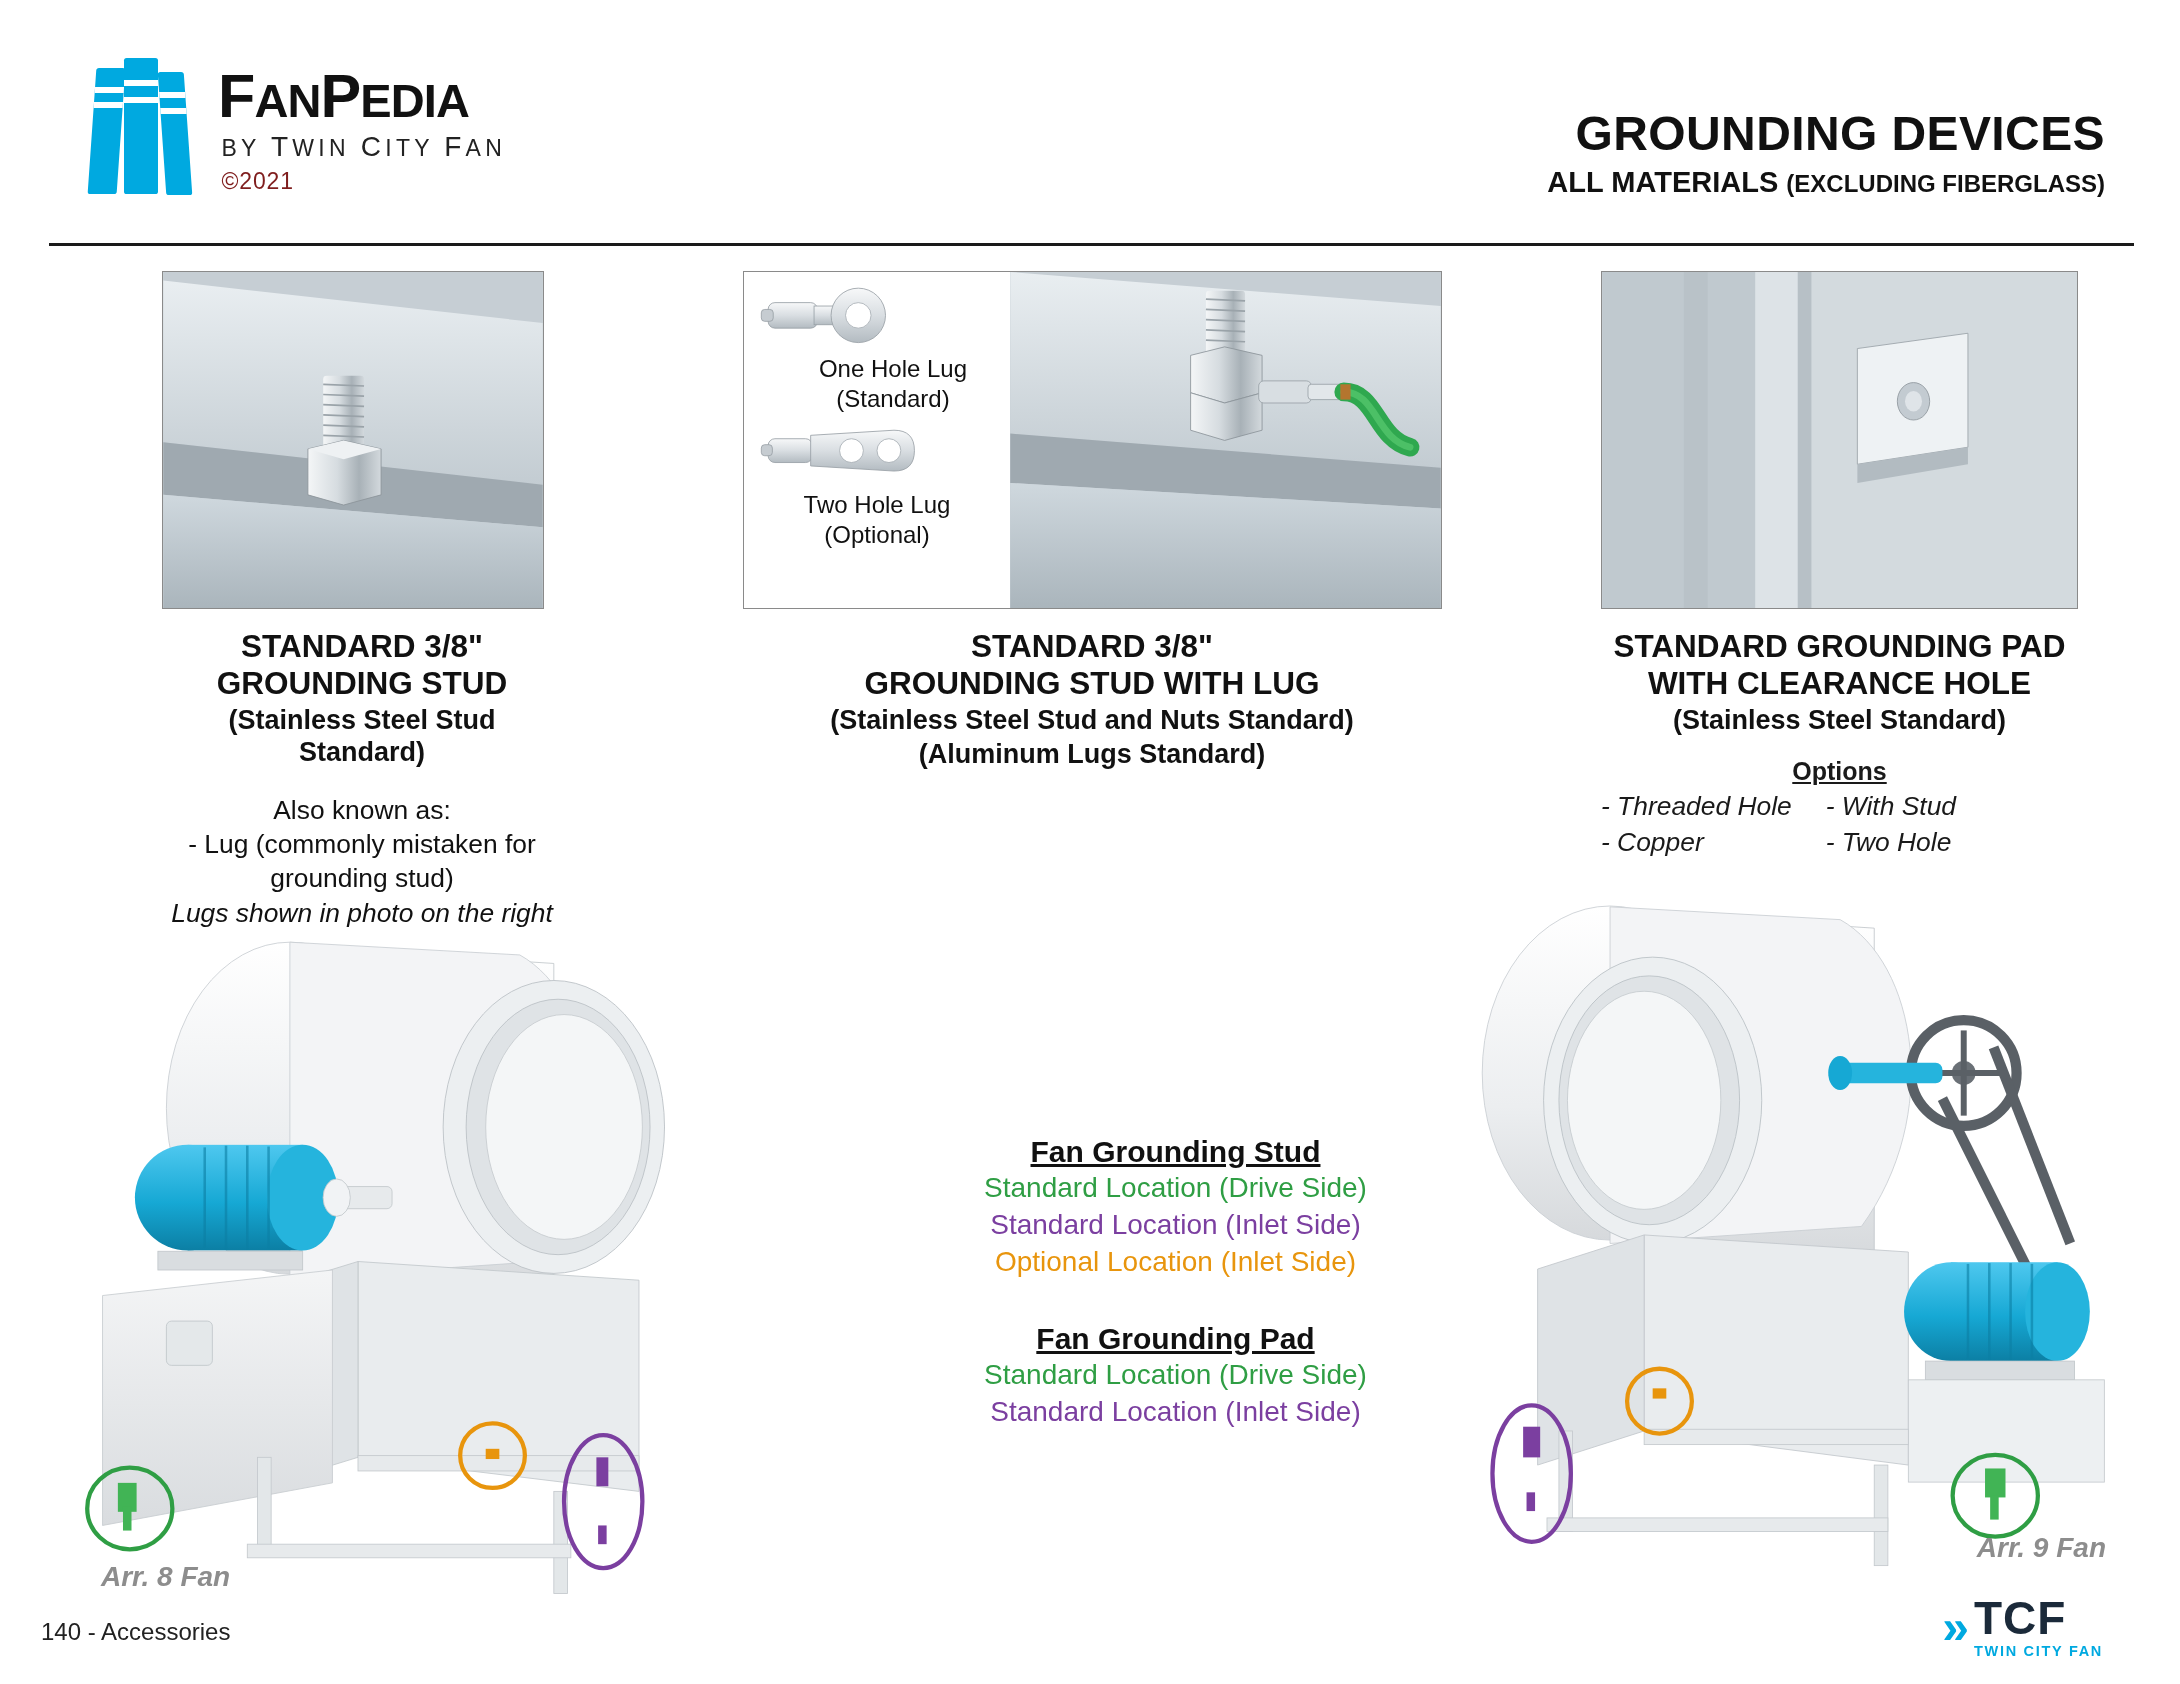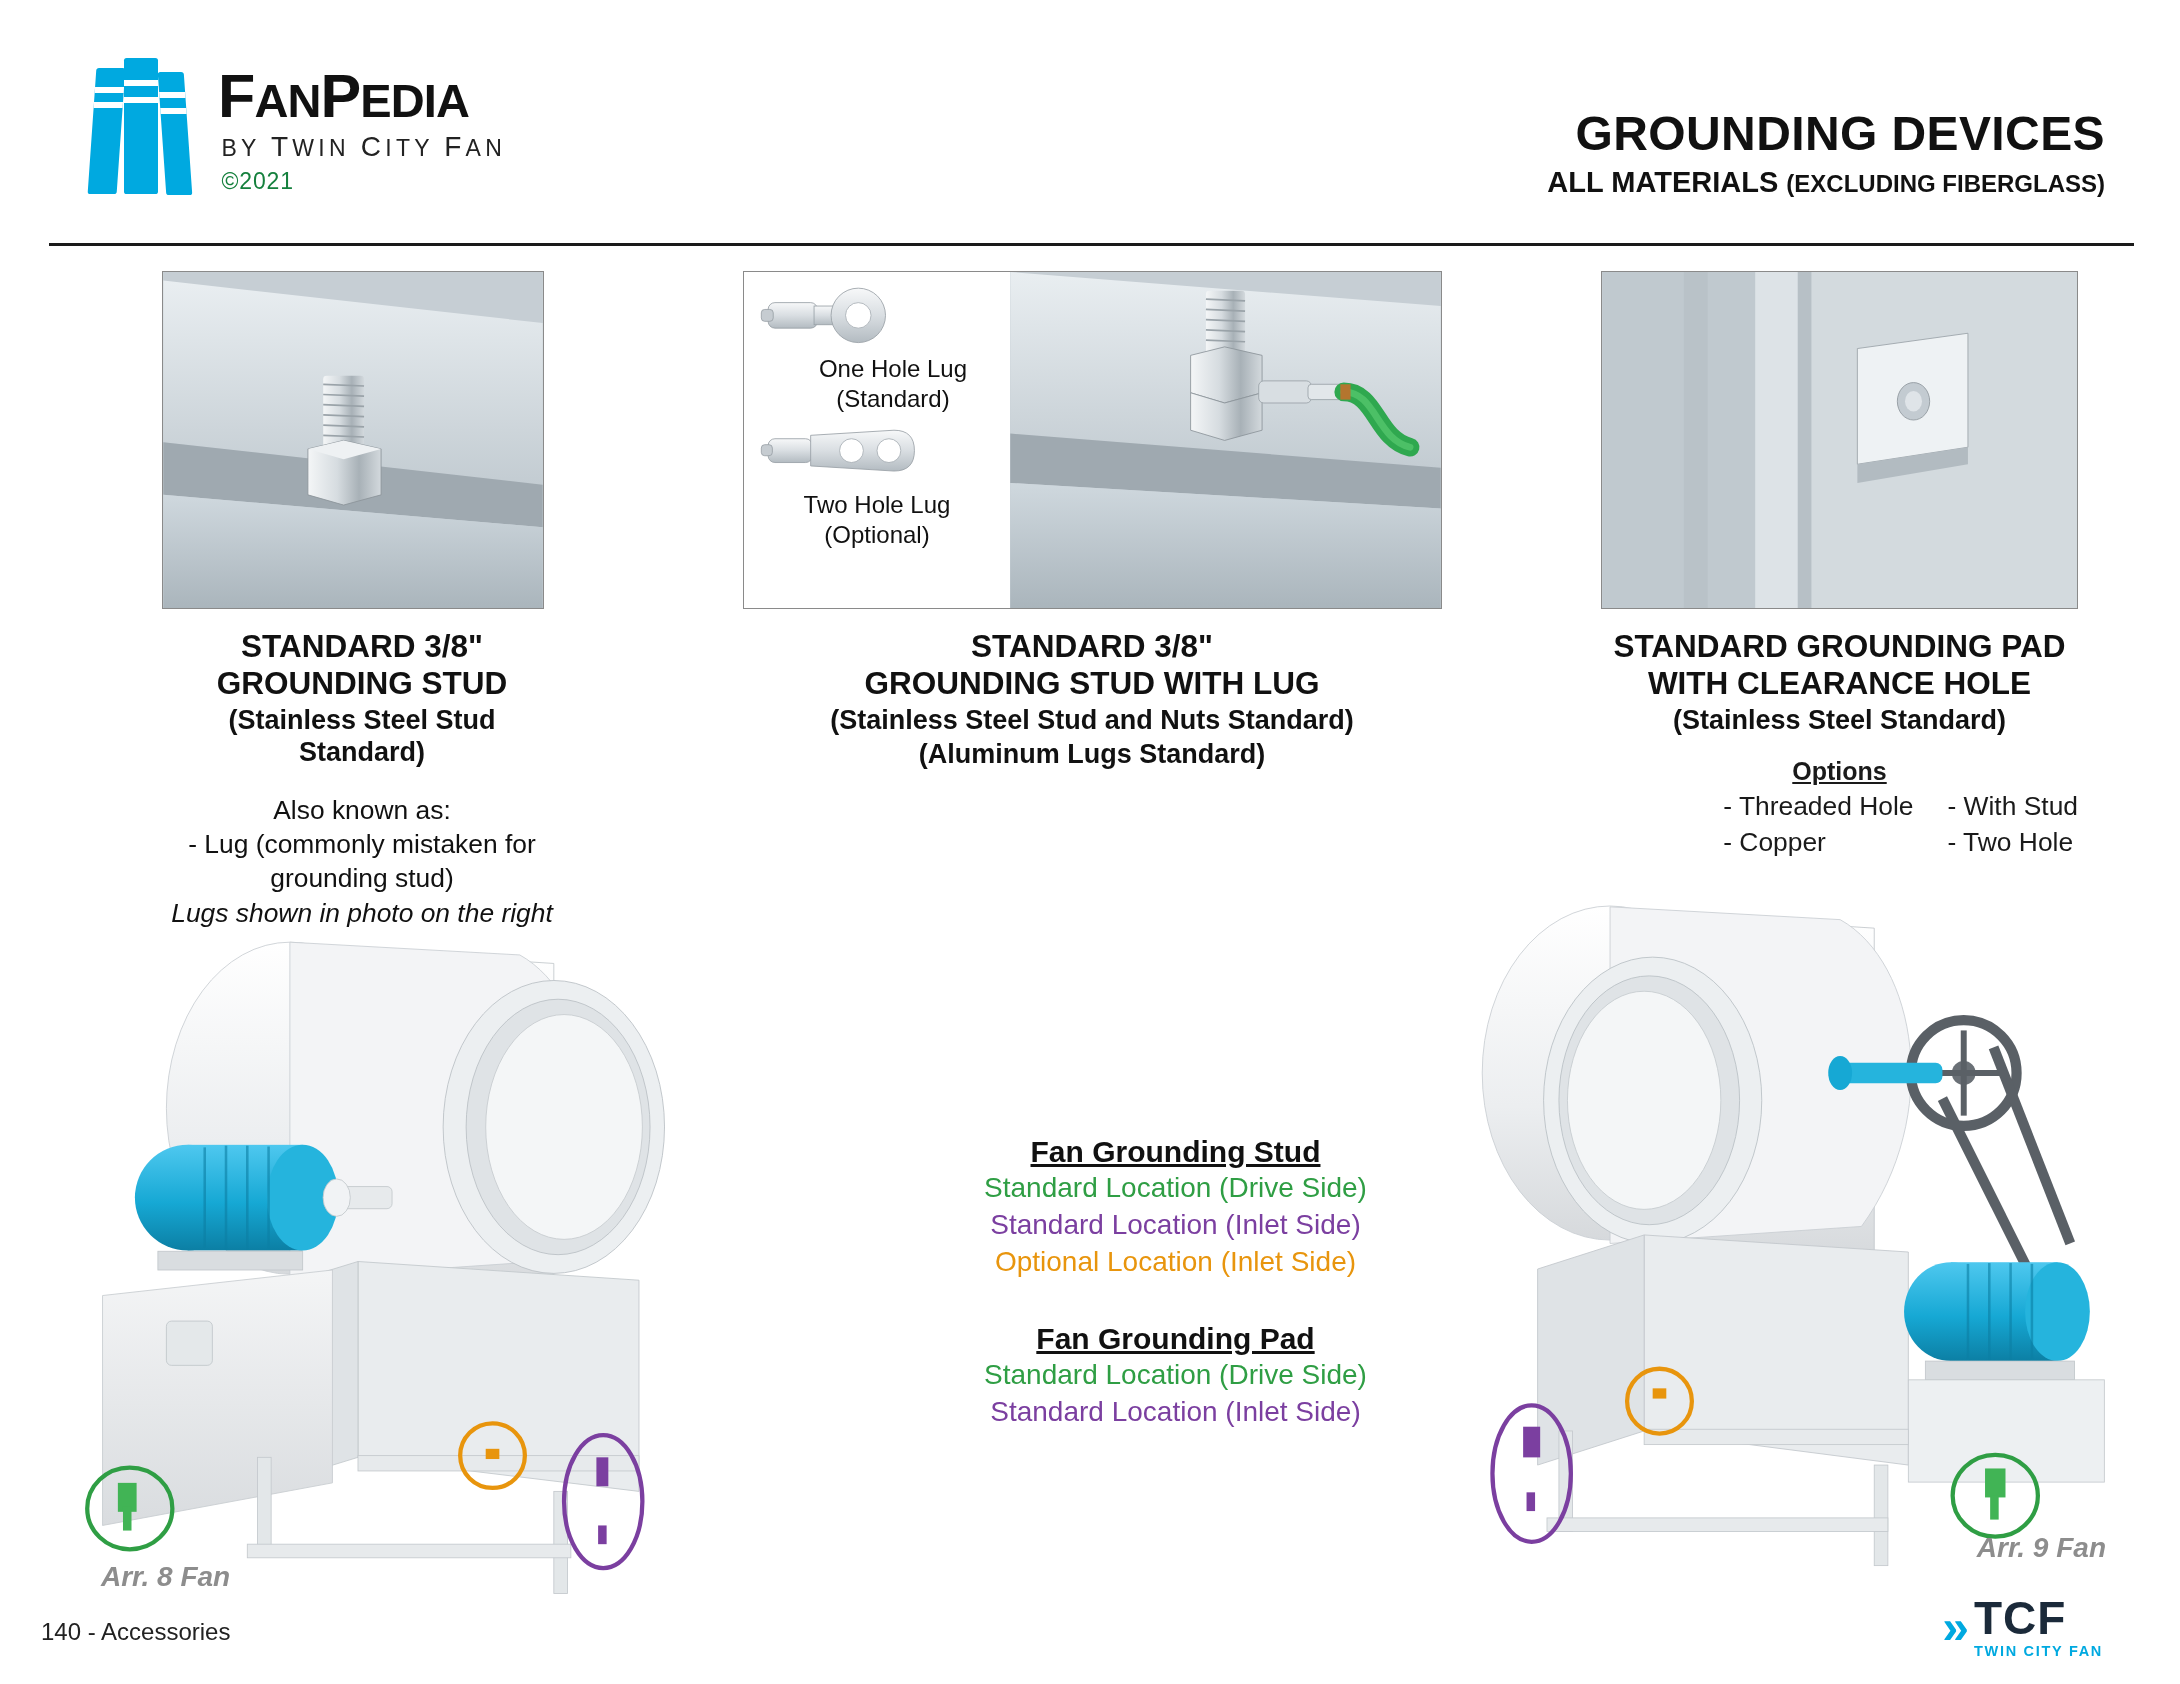--- a/index.html
+++ b/index.html
@@ -65,21 +65,21 @@
   .logo-sub {
     font-size: 28px;
     letter-spacing: 4.3px;
     color: #222;
     margin-top: 5.1px;
     margin-left: 3.4px;
   }
   .logo-sub .sm { font-size: 23px; }
   .logo-copy {
     font-size: 23px;
-    color: #15803d;
+    color: #7f1d1d;
     margin-top: 5.1px;
     margin-left: 3.4px;
     letter-spacing: 0.9px;
   }
 
   .header-right {
     position: absolute;
     right: 83px;
     top: 109px;
     text-align: right;
@@ -167,24 +167,25 @@
 
   
   .opt-title {
     font-size: 25px;
     text-decoration: underline;
     margin-top: 20.4px;
     font-weight: bold;
   }
   .opt-grid {
     display: flex;
-    justify-content: flex-end;
+    justify-content: flex-start;
     gap: 34px;
     font-size: 26.4px;
     margin-top: 3.4px;
+    font-style: italic;
   }
   .opt-col { text-align: left; line-height: 1.35; }
 
   
   .legend {
     position: absolute;
     left: 937px;
     top: 1099px;
     width: 477px;
     text-align: center;

